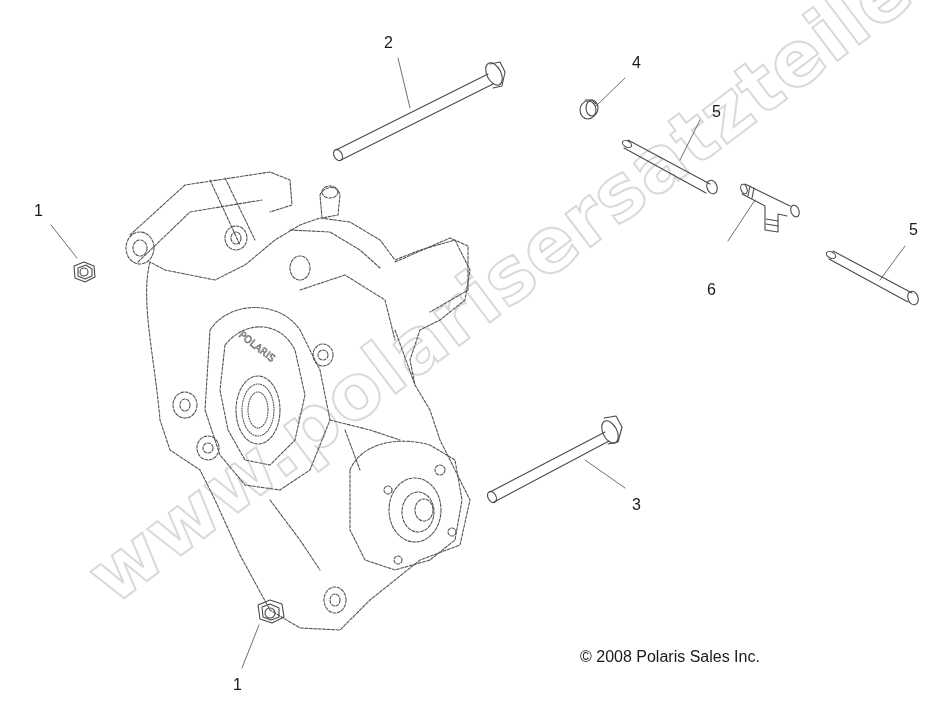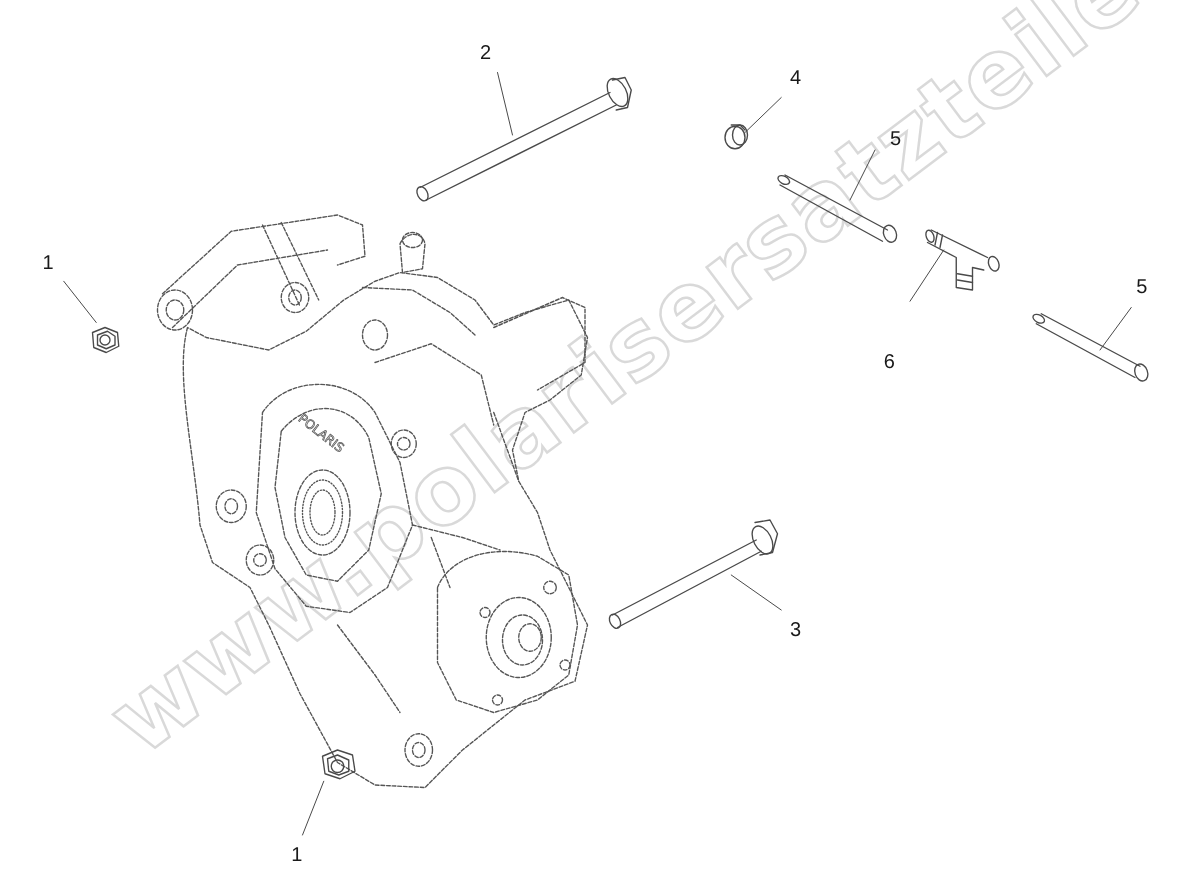--- a/index.html
+++ b/index.html
@@ -144,13 +144,14 @@
 
   <span class="callout" style="left:34px;top:203px">1</span>
   <span class="callout" style="left:233px;top:677px">1</span>
   <span class="callout" style="left:384px;top:35px">2</span>
   <span class="callout" style="left:632px;top:497px">3</span>
   <span class="callout" style="left:632px;top:55px">4</span>
   <span class="callout" style="left:712px;top:104px">5</span>
   <span class="callout" style="left:909px;top:222px">5</span>
   <span class="callout" style="left:707px;top:282px">6</span>
 
+  <div class="copyright">© 2008 Polaris Sales Inc.</div>
 </div>
 
 </body></html>

